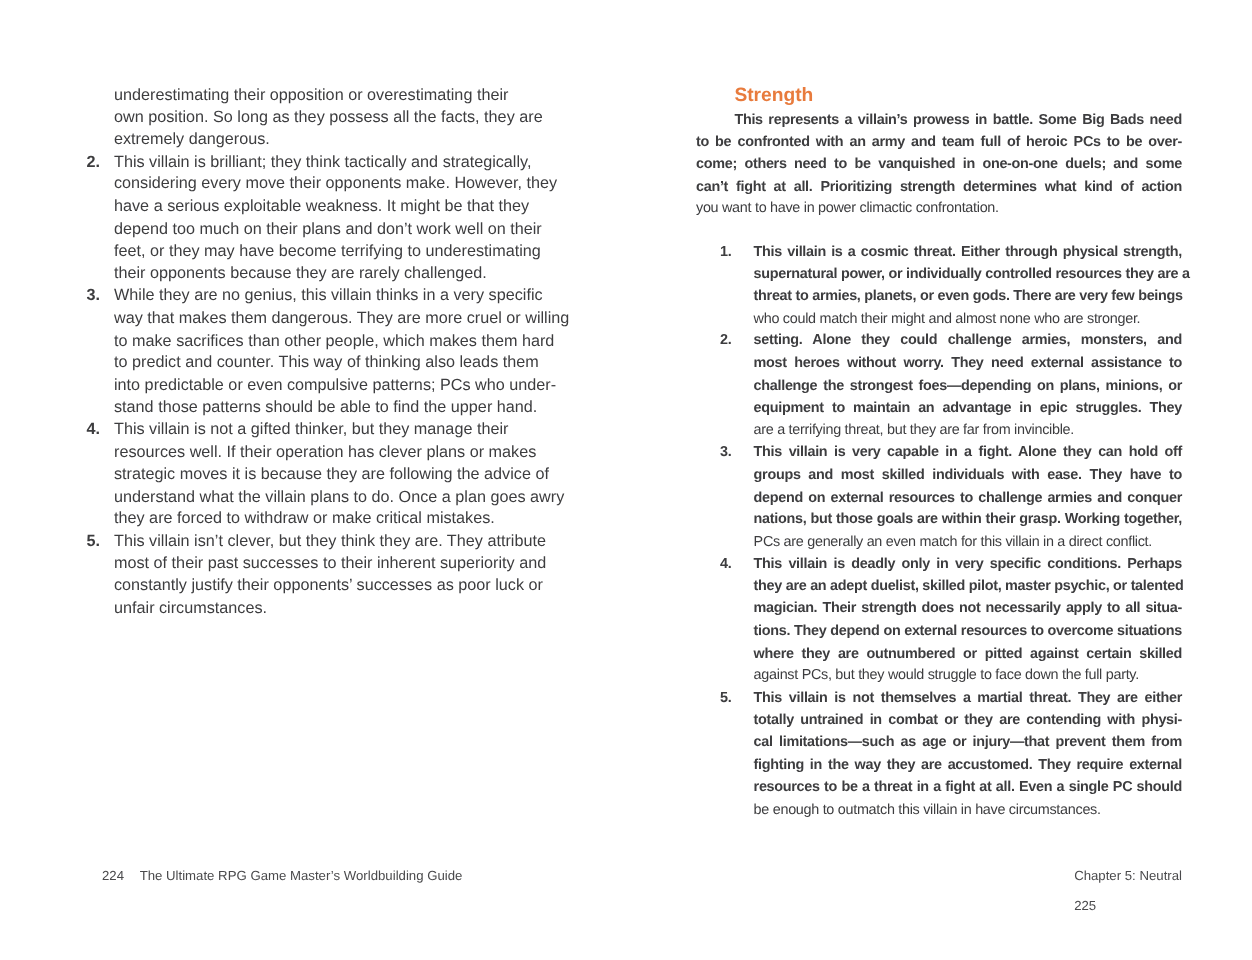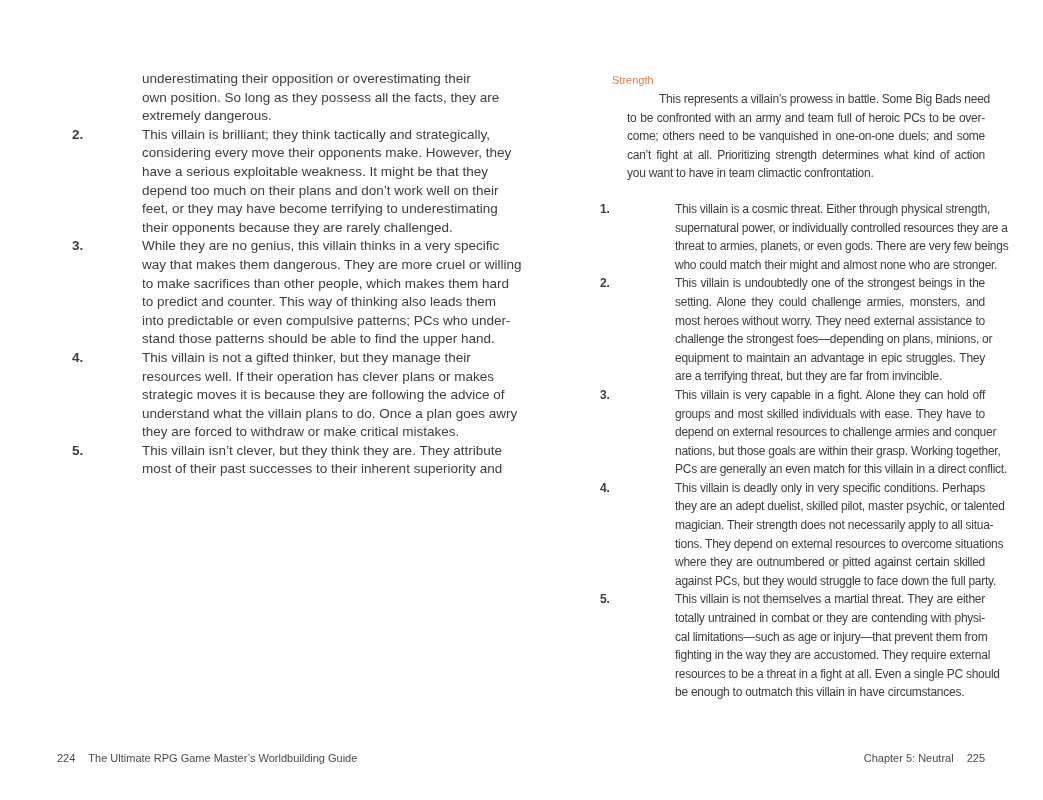--- a/index.html
+++ b/index.html
@@ -9,45 +9,45 @@
     font-family:"Liberation Sans",sans-serif;color:var(--text);overflow:hidden;
   }
   .page{position:absolute;top:0;height:100%;}
   .page-left{left:0;width:521px;}
   .page-right{left:521px;width:522px;}
 
   .col{position:absolute;top:70px;}
   .col-left{left:57px;width:463px;font-size:13.5px;}
   .col-right{left:59px;width:405px;font-size:12px;letter-spacing:-0.25px;}
 
-  .ln{line-height:18.6px;height:18.6px;white-space:nowrap;margin-left:47px;}
-  .just{text-align:justify;text-align-last:justify;}
+  .ln{line-height:18.6px;height:18.6px;white-space:nowrap;}
+  .just{text-align:justify;text-align-last:justify;font-weight:bold;}
   .indent{text-indent:32px;}
 
   .cont{padding-left:38px;}
 
   .item{position:relative;}
   .num{position:absolute;top:0;font-weight:bold;line-height:18.6px;}
   .col-left  .item{padding-left:38px;}
   .col-left  .num{left:15px;}
   .col-right .item{padding-left:48px;}
   .col-right .num{left:20px;}
 
   .heading{
-    margin:0 0 0 32px;font-size:11px;line-height:20px;font-weight:normal;
+    margin:0 0 0 32px;font-size:16px;line-height:20px;font-weight:bold;
     color:var(--accent);letter-spacing:0;
   }
   .list-block{margin-top:17px;}
 
   .footer{
-    position:absolute;top:752px;font-size:11px;color:#4a4a4c;
-    display:flex;gap:13px;letter-spacing:0;white-space:nowrap;
+    position:absolute;top:724px;font-size:11px;color:#4a4a4c;
+    display:flex;gap:13px;letter-spacing:0;white-space:nowrap;margin-left:28px;
   }
   .footer-left{left:57px;}
-  .footer-right{right:58px;}
+  .footer-right{right:58px;flex-direction:column;}
 </style>
 </head>
 <body>
 
 <section class="page page-left">
   <div class="col col-left">
     <div class="cont">
         <div class="ln">underestimating their opposition or overestimating their</div>
         <div class="ln">own position. So long as they possess all the facts, they are</div>
         <div class="ln">extremely dangerous.</div>
@@ -83,54 +83,55 @@
             <div class="ln">strategic moves it is because they are following the advice of</div>
             <div class="ln">understand what the villain plans to do. Once a plan goes awry</div>
             <div class="ln">they are forced to withdraw or make critical mistakes.</div>
           </div>
         </div>
         <div class="item">
           <span class="num">5.</span>
           <div class="lines">
             <div class="ln">This villain isn’t clever, but they think they are. They attribute</div>
             <div class="ln">most of their past successes to their inherent superiority and</div>
+            <div class="ln">constantly justify their opponents’ successes as poor luck or</div>
+            <div class="ln">unfair circumstances.</div>
           </div>
         </div>
       </div>
   </div>
   <div class="footer footer-left">
     <span>224</span>
     <span>The Ultimate RPG Game Master’s Worldbuilding Guide</span>
   </div>
 </section>
 
 <section class="page page-right">
   <div class="col col-right">
     <h2 class="heading">Strength</h2>
     <div class="intro">
         <div class="ln just indent">This represents a villain’s prowess in battle. Some Big Bads need</div>
         <div class="ln just">to be confronted with an army and team full of heroic PCs to be over-</div>
         <div class="ln just">come; others need to be vanquished in one-on-one duels; and some</div>
         <div class="ln just">can’t fight at all. Prioritizing strength determines what kind of action</div>
-        <div class="ln">you want to have in team climactic confrontation.</div>
+        <div class="ln">you want to have in power climactic confrontation.</div>
       </div>
     <div class="list-block">
         <div class="item">
           <span class="num">1.</span>
           <div class="lines">
             <div class="ln just">This villain is a cosmic threat. Either through physical strength,</div>
             <div class="ln just">supernatural power, or individually controlled resources they are a</div>
             <div class="ln just">threat to armies, planets, or even gods. There are very few beings</div>
             <div class="ln">who could match their might and almost none who are stronger.</div>
           </div>
         </div>
         <div class="item">
           <span class="num">2.</span>
           <div class="lines">
-            <div class="ln just">This villain is undoubtedly one of the strongest beings in the</div>
             <div class="ln just">setting. Alone they could challenge armies, monsters, and</div>
             <div class="ln just">most heroes without worry. They need external assistance to</div>
             <div class="ln just">challenge the strongest foes—depending on plans, minions, or</div>
             <div class="ln just">equipment to maintain an advantage in epic struggles. They</div>
             <div class="ln">are a terrifying threat, but they are far from invincible.</div>
           </div>
         </div>
         <div class="item">
           <span class="num">3.</span>
           <div class="lines">

